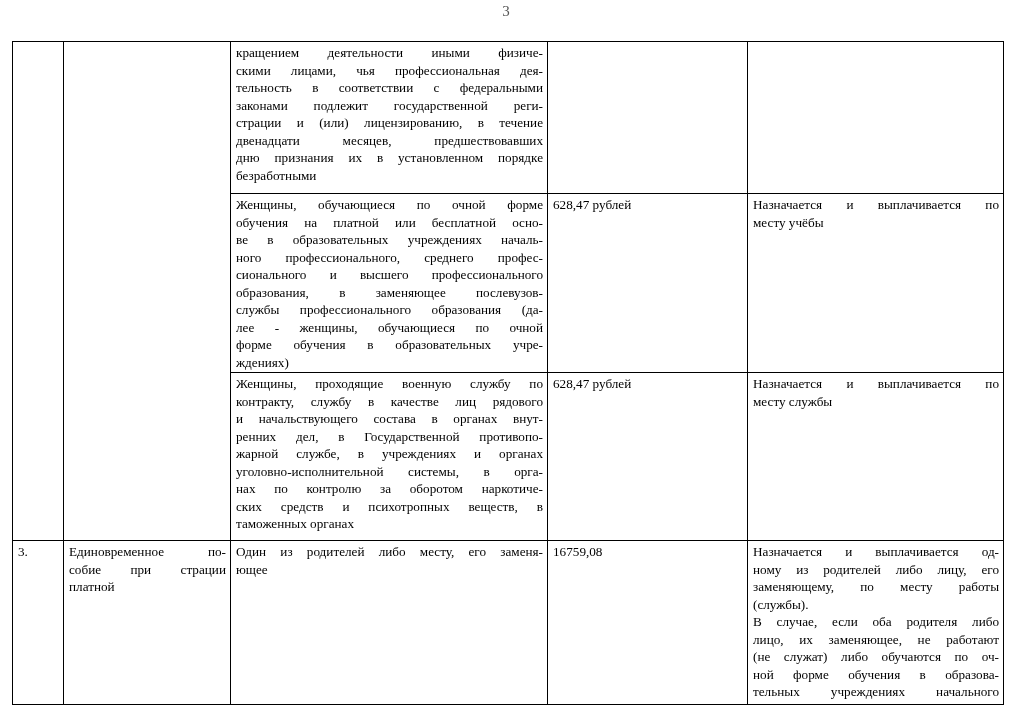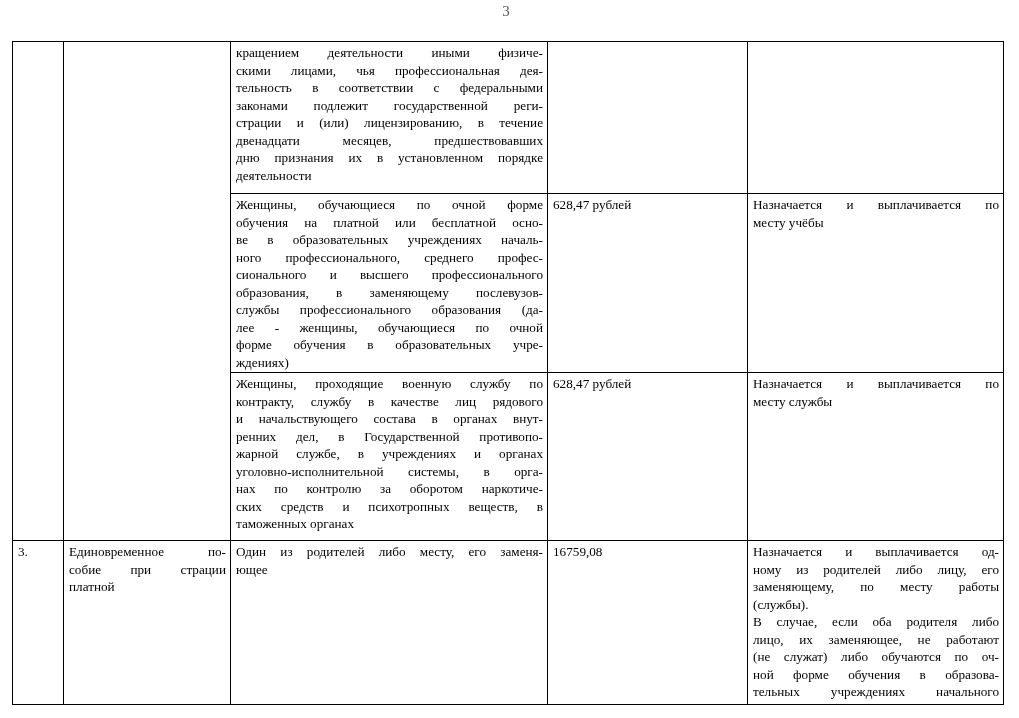--- a/index.html
+++ b/index.html
@@ -59,33 +59,33 @@
       <td class="h1" rowspan="3"></td>
       <td rowspan="3"></td>
       <td class="h1">
           <div class="jl">кращением деятельности иными физиче-</div>
           <div class="jl">скими лицами, чья профессиональная дея-</div>
           <div class="jl">тельность в соответствии с федеральными</div>
           <div class="jl">законами подлежит государственной реги-</div>
           <div class="jl">страции и (или) лицензированию, в течение</div>
           <div class="jl">двенадцати месяцев, предшествовавших</div>
           <div class="jl">дню признания их в установленном порядке</div>
-          <div>деятельности</div>
+          <div>безработными</div>
         </td>
       <td class="h1"></td>
       <td class="h1"></td>
     </tr>
     <tr>
       <td class="h2">
           <div class="jl">Женщины, обучающиеся по очной форме</div>
           <div class="jl">обучения на платной или бесплатной осно-</div>
           <div class="jl">ве в образовательных учреждениях началь-</div>
           <div class="jl">ного профессионального, среднего профес-</div>
           <div class="jl">сионального и высшего профессионального</div>
-          <div class="jl">образования, в заменяющему послевузов-</div>
+          <div class="jl">образования, в заменяющее послевузов-</div>
           <div class="jl">службы профессионального образования (да-</div>
           <div class="jl">лее - женщины, обучающиеся по очной</div>
           <div class="jl">форме обучения в образовательных учре-</div>
           <div>ждениях)</div>
         </td>
       <td class="h2">628,47 рублей</td>
       <td class="h2">
           <div class="jl">Назначается и выплачивается по</div>
           <div>месту учёбы</div>
         </td>

